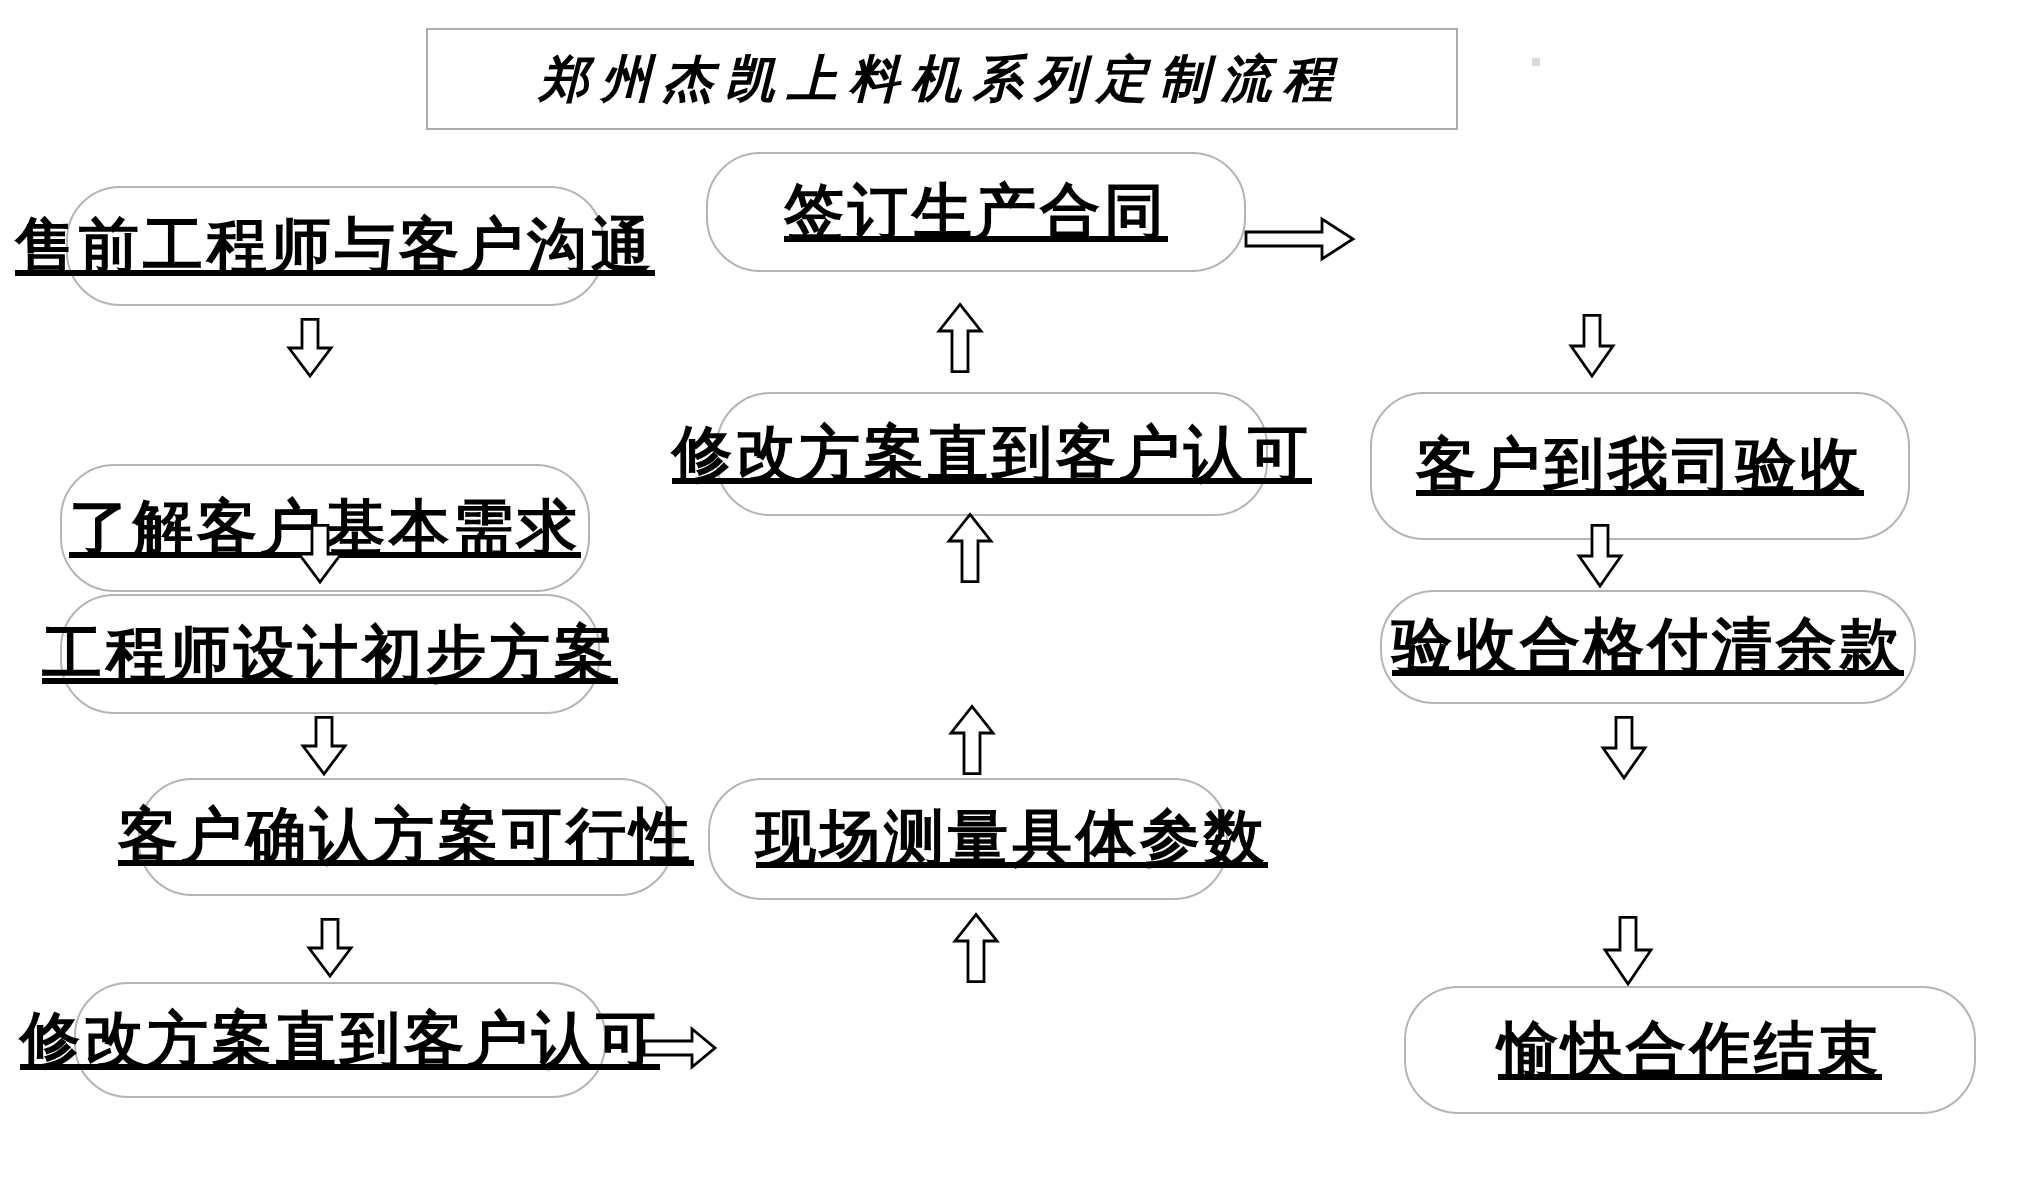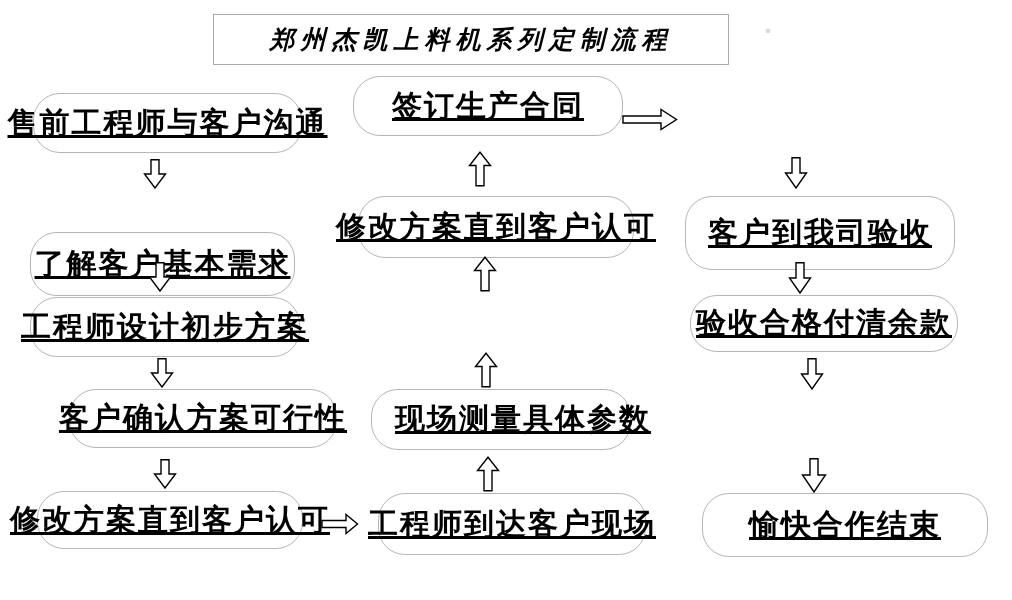--- a/index.html
+++ b/index.html
@@ -54,21 +54,21 @@
   
   .b-l1 { left: 33px;  top: 93px;  width: 269px; height: 60px; }
   .b-l2 { left: 30px;  top: 196px; width: 265px; height: 64px; margin-top: 36px; }
   .b-l3 { left: 30px;  top: 297px; width: 270px; height: 60px; }
   .b-l4 { left: 33px;  top: 389px; width: 268px; height: 59px; margin-left: 36px; }
   .b-l5 { left: 37px;  top: 491px; width: 266px; height: 58px; }
   
   .b-m1 { left: 353px; top: 76px;  width: 270px; height: 60px; }
   .b-m2 { left: 358px; top: 196px; width: 276px; height: 62px; }
   .b-m3 { left: 375px; top: 293px; width: 260px; height: 58px; }
-  .b-m4 { left: 371px; top: 389px; width: 260px; height: 61px; padding-left: 44px; }
+  .b-m4 { left: 354px; top: 389px; width: 260px; height: 61px; padding-left: 44px; }
   .b-m5 { left: 378px; top: 493px; width: 268px; height: 62px; }
   
   .b-r1 { left: 680px; top: 88px;  width: 270px; height: 60px; }
   .b-r2 { left: 685px; top: 196px; width: 270px; height: 74px; }
   .b-r3 { left: 690px; top: 295px; width: 268px; height: 57px; }
   .b-r4 { left: 695px; top: 393px; width: 268px; height: 60px; }
   .b-r5 { left: 702px; top: 493px; width: 286px; height: 64px; text-align: right; }
   
   .arrow { position: absolute; }
   .ap { fill: #ffffff; stroke: #000000; stroke-width: 1.4; stroke-linejoin: miter; }
@@ -110,21 +110,20 @@
 
   <div class="box b-l1">售前工程师与客户沟通</div>
   <div class="box b-l2">了解客户基本需求</div>
   <div class="box b-l3">工程师设计初步方案</div>
   <div class="box b-l4">客户确认方案可行性</div>
   <div class="box b-l5">修改方案直到客户认可</div>
 
   <div class="box b-m1">签订生产合同</div>
   <div class="box b-m2">修改方案直到客户认可</div>
   <div class="box b-m4">现场测量具体参数</div>
-  <div class="box b-m5">工程师到达客户现场</div>
 
   <div class="box b-r2">客户到我司验收</div>
   <div class="box b-r3">验收合格付清余款</div>
   <div class="box b-r5">愉快合作结束</div>
 
   <svg class="arrow a-l1" width="24" height="30" viewBox="0 0 24 30">
       <polygon class="ap" points="8,0.7 16,0.7 16,15 22.5,15 12,29 1.5,15 8,15"></polygon>
     </svg>
   <svg class="arrow a-l2" width="24" height="30" viewBox="0 0 24 30">
       <polygon class="ap" points="8,0.7 16,0.7 16,15 22.5,15 12,29 1.5,15 8,15"></polygon>

